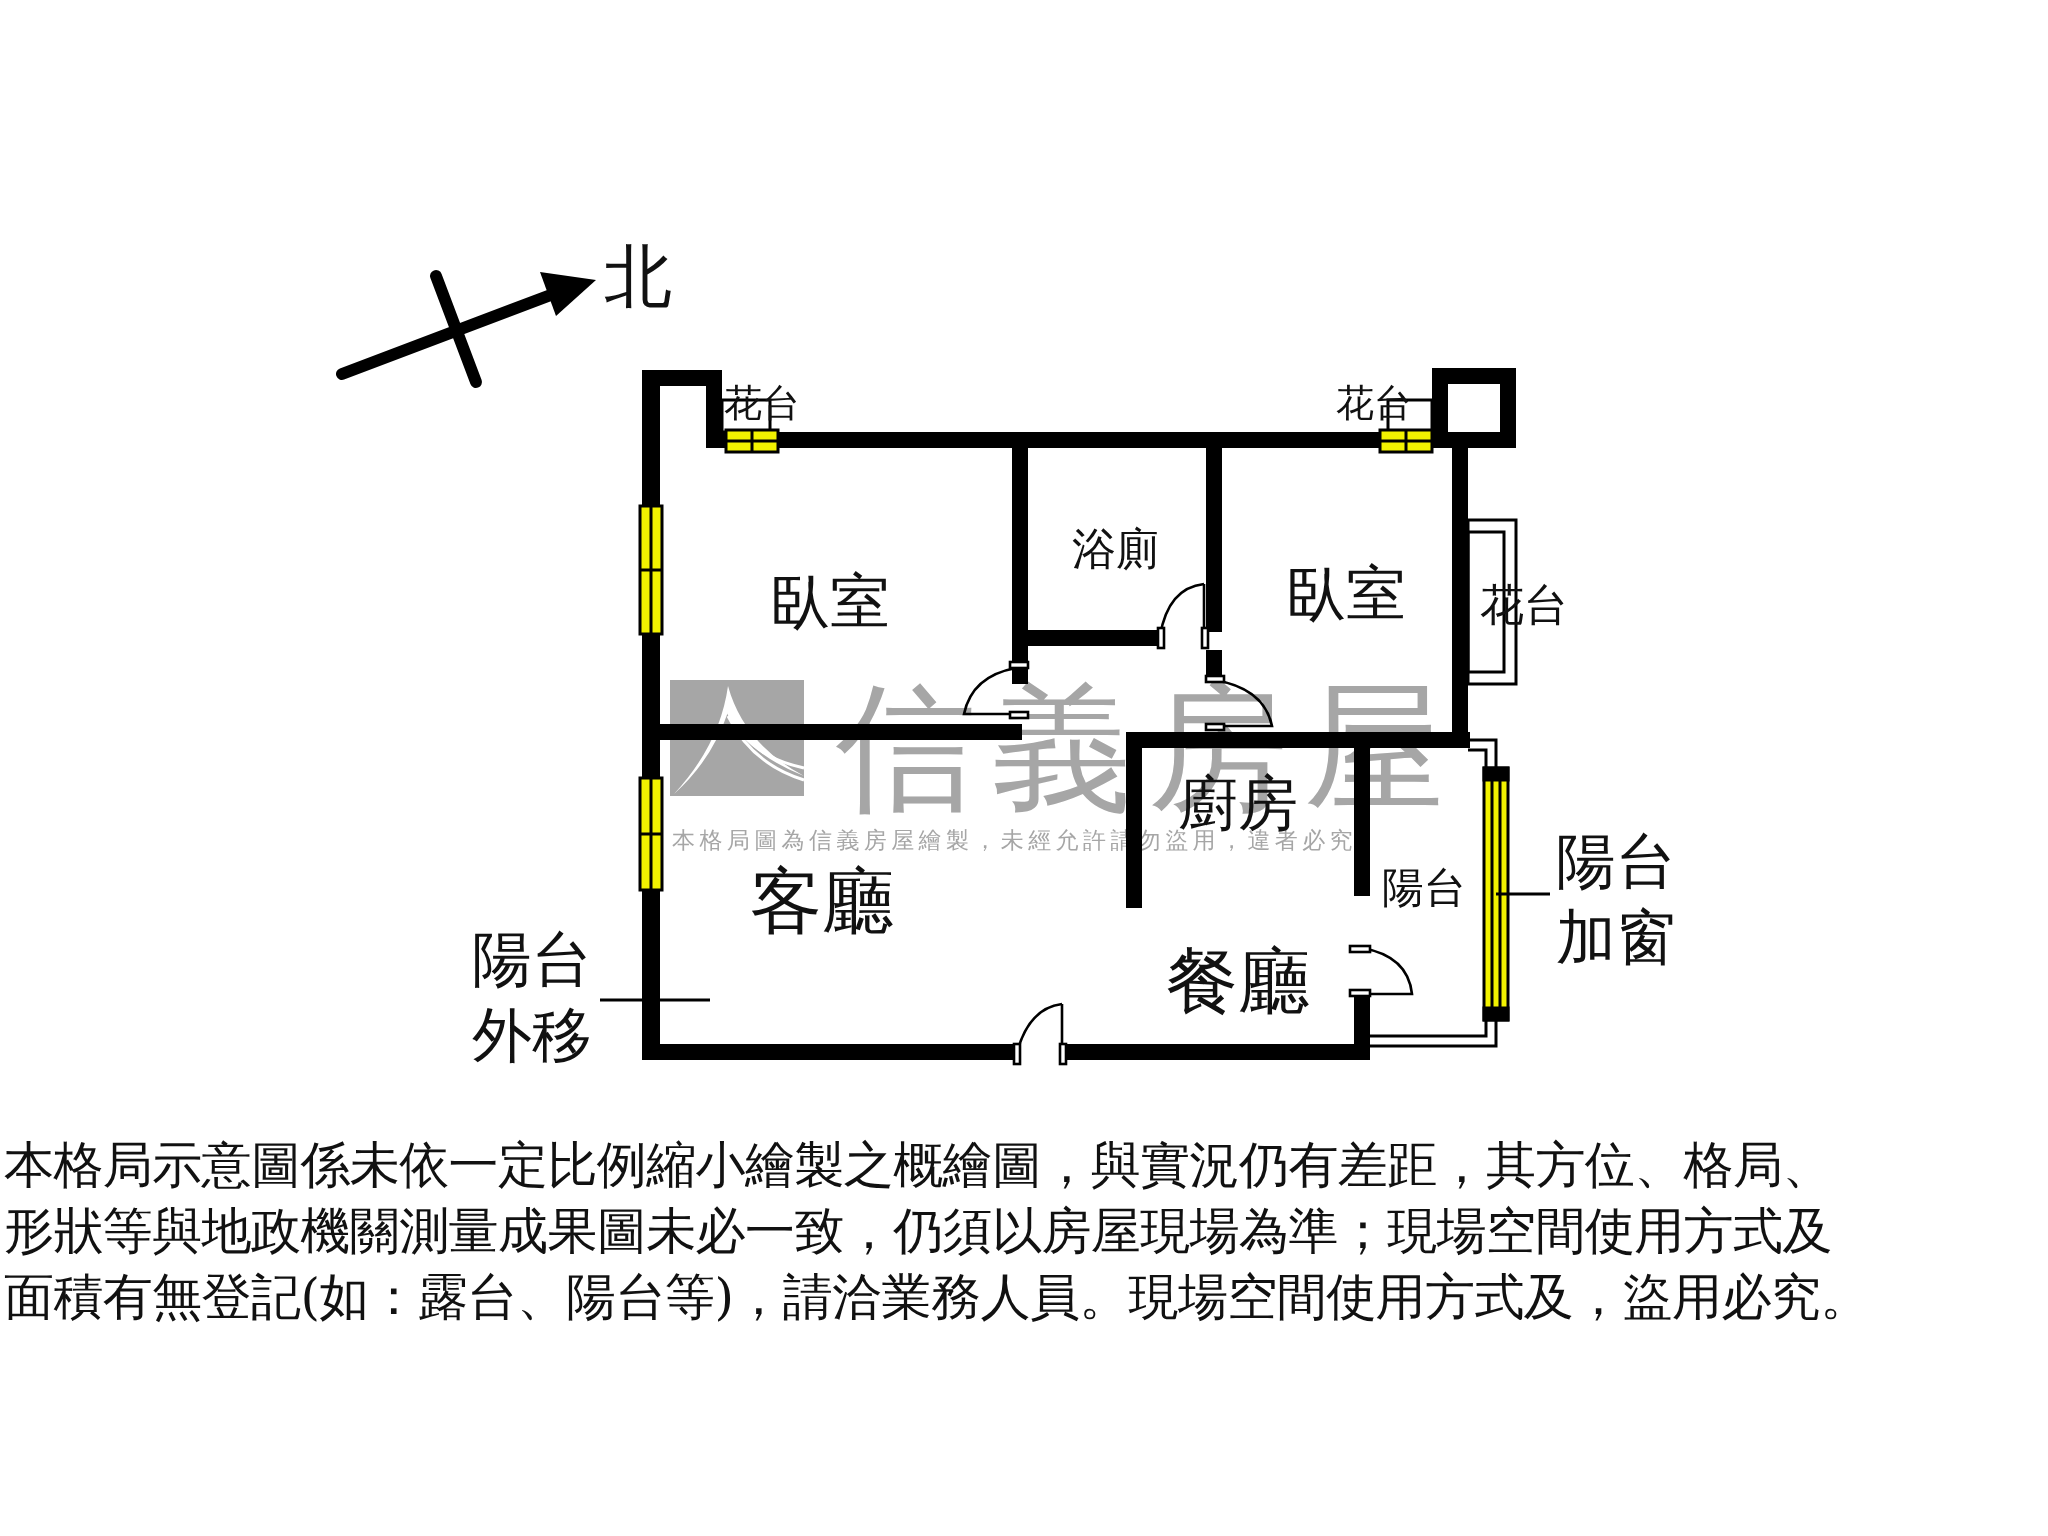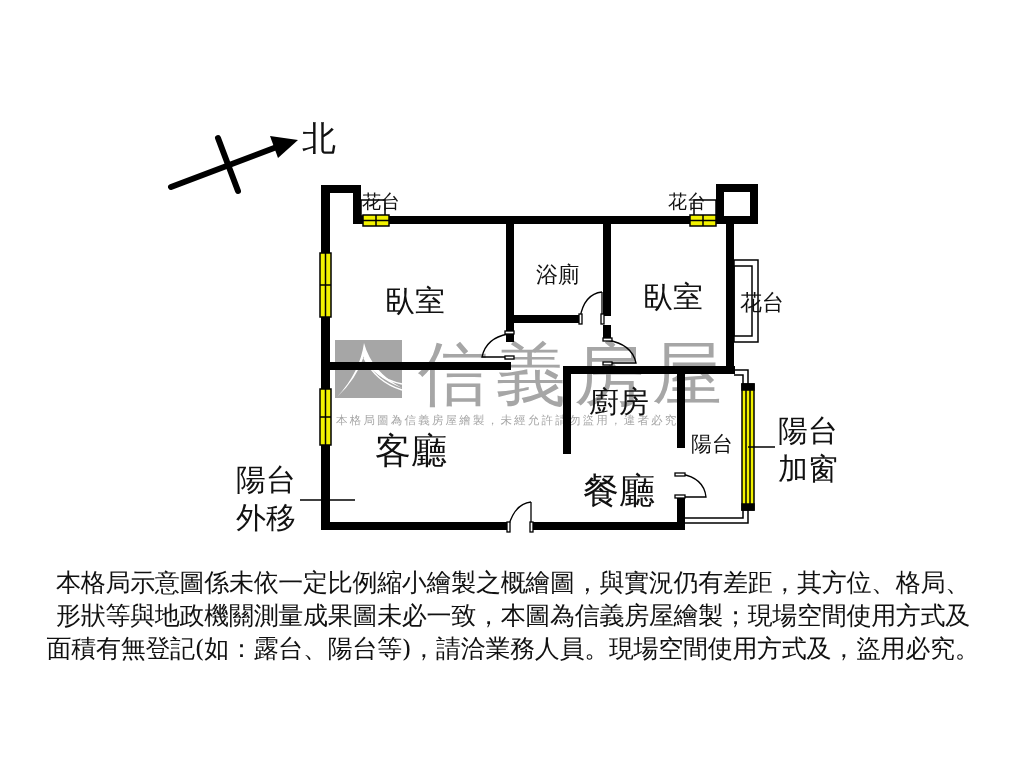--- a/index.html
+++ b/index.html
@@ -4,21 +4,21 @@
   <style>
     html, body { margin: 0; padding: 0; background: #ffffff; }
     body { width: 1024px; height: 768px; position: relative; overflow: hidden; font-family: "DejaVu Sans", sans-serif; }
     #plan { position: absolute; left: 0; top: 0; width: 1024px; height: 768px; }
     .room-label { font-family: "DejaVu Sans", sans-serif; fill: #111; }
     .disclaimer {
       position: absolute; left: 2px; top: 566px; width: 1022px;
       font-family: "DejaVu Serif", serif; font-size: 25px; line-height: 33px;
       color: #111; white-space: nowrap; letter-spacing: -0.3px;
     }
-    .disclaimer div { height: 33px; text-align: center; }
+    .disclaimer div { height: 33px; }
   </style>
 </head>
 <body>
 
 <svg id="plan" viewBox="0 0 1024 768" xmlns="http://www.w3.org/2000/svg">
 
   <g>
     <rect x="335" y="340" width="67" height="58" fill="#a6a6a6"></rect>
     <path d="M337 397 Q360 372 364 343 Q372 372 402 388 Q372 376 364 356 Q356 380 337 397 Z" fill="#ffffff"></path>
     <path d="M364 356 Q374 378 402 384" stroke="#ffffff" stroke-width="1.5" fill="none"></path>
@@ -152,15 +152,15 @@
   <text class="room-label" x="691" y="451" font-size="21">陽台</text>
 
   <text class="room-label" x="236" y="490" font-size="30">陽台</text>
   <text class="room-label" x="236" y="528" font-size="30">外移</text>
   <text class="room-label" x="778" y="441" font-size="30">陽台</text>
   <text class="room-label" x="778" y="479" font-size="30">加窗</text>
 </svg>
 
 <div class="disclaimer">
   <div>本格局示意圖係未依一定比例縮小繪製之概繪圖，與實況仍有差距，其方位、格局、</div>
-  <div>形狀等與地政機關測量成果圖未必一致，本圖為信義房屋繪製；現場空間使用方式及</div>
+  <div>形狀等與地政機關測量成果圖未必一致，仍須以房屋現場為準；現場空間使用方式及</div>
   <div>面積有無登記(如：露台、陽台等)，請洽業務人員。現場空間使用方式及，盜用必究。</div>
 </div>
 
 </body></html>

